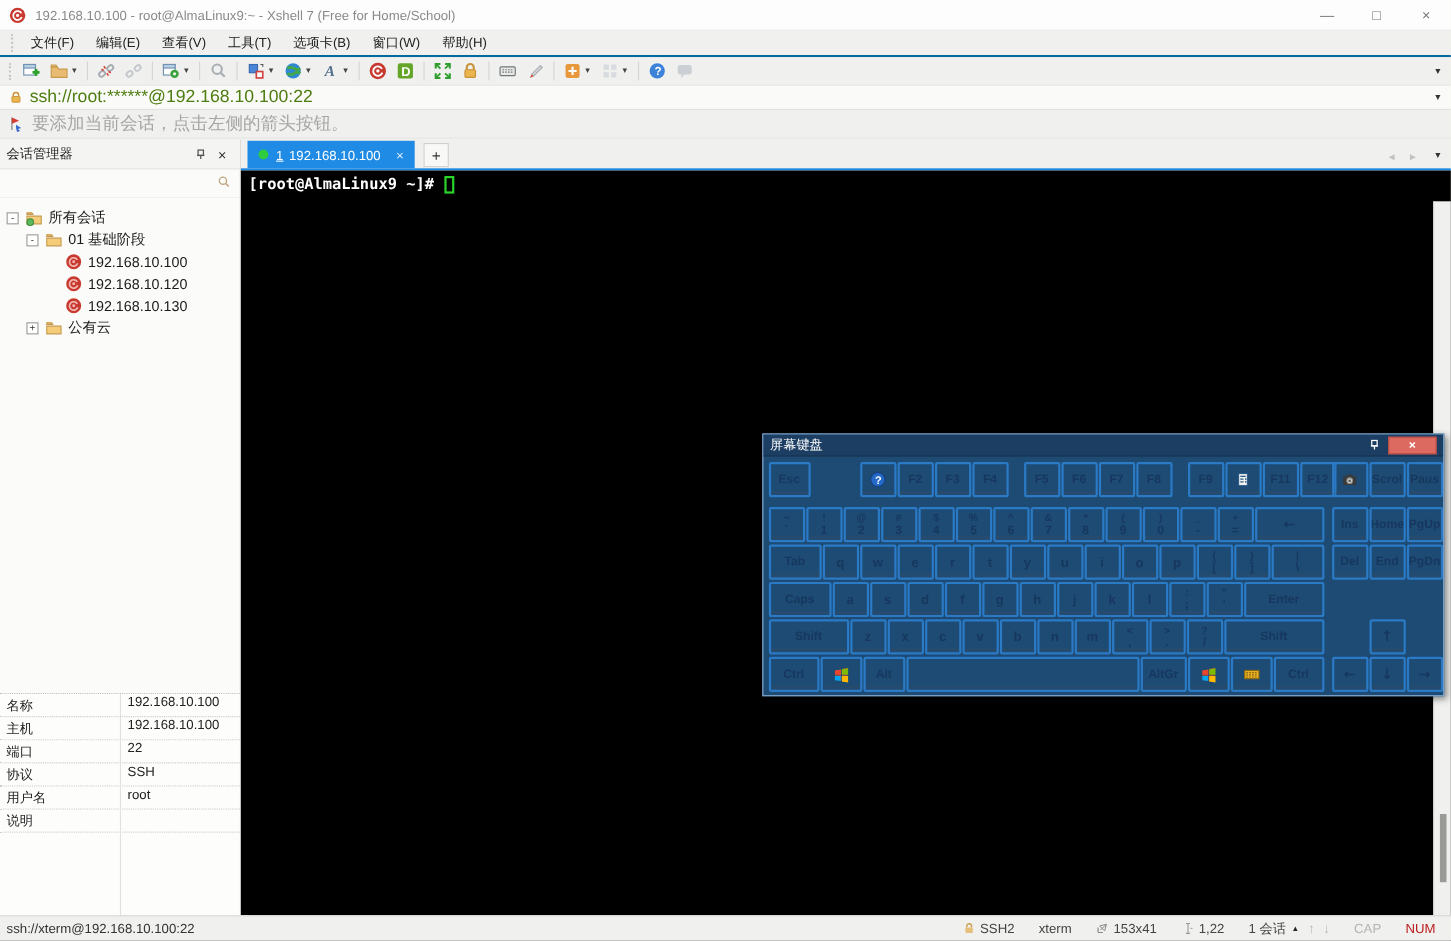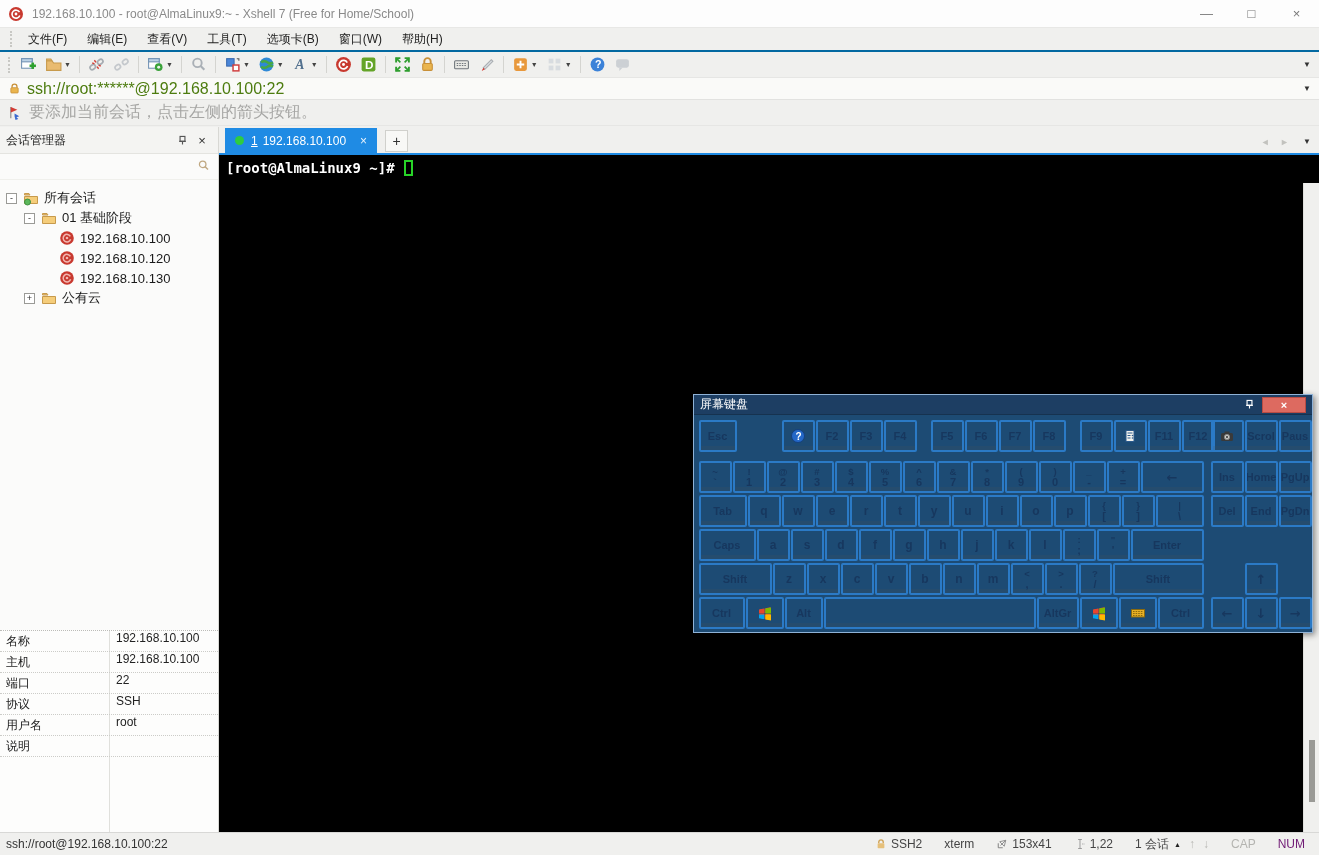--- a/index.html
+++ b/index.html
@@ -78,21 +78,21 @@
 
   .vscroll { position:absolute; top:28px; bottom:0; right:0; width:16px; background:#f0f0ee; border-left:1px solid #e0e0dc; }
   .vthumb { position:absolute; left:5px; width:6px; background:#9a9a96; }
 
   
   .statusbar { position:absolute; bottom:0; left:0; right:0; height:23px; background:#f0f0ee; border-top:1px solid #d8d8d6; display:flex; align-items:center; padding:0 6px; font-size:12px; color:#444; }
   .sb-left { flex:1; color:#333; }
   .sb-item { display:flex; align-items:center; margin-left:22px; }
   .sb-item svg { width:12px; height:12px; margin-right:4px; }
   .sb-dim { color:#b4b4b0; }
-  .sb-strong { color:#701a75; }
+  .sb-strong { color:#b91c1c; }
   .sb-caret { font-size:7px; margin-left:5px; color:#222; }
   .sb-arrow { color:#b8b8b4; font-size:12px; margin-left:8px; font-weight:bold; }
 
   
   .osk { position:absolute; left:693px; top:394px; width:620px; height:239px; border:1px solid #8fb2d6; background:#1d4b74; z-index:50; overflow:hidden; box-shadow:2px 2px 6px rgba(0,0,0,0.45); }
   .osk-title { height:20px; background:#1d3e63; display:flex; align-items:center; padding:0 6px; border-bottom:1px solid #16324f; }
   .osk-title-text { color:#fff; font-weight:normal; font-size:12px; flex:1; }
   .osk-pin { width:18px; display:flex; justify-content:center; }
   .osk-close { width:44px; height:16px; background:#dd6a60; border:1px solid #b84c44; color:#fff; font-size:11px; font-weight:bold; display:flex; align-items:center; justify-content:center; margin-left:4px; }
   .osk-body { padding:5px 4px 2px 4px; }
@@ -846,21 +846,21 @@
             </div>
             <div class="key arrowkey">
               <span>→</span>
             </div>
           </div>
         </div>
       </div>
   </div>
 
   <div class="statusbar">
-    <span class="sb-left">ssh://root@192.168.10.100:22</span>
+    <span class="sb-left">ssh://xterm@192.168.10.100:22</span>
     <span class="sb-item">
         <span id="sb-lock-slot"><svg viewBox="0 0 16 16" style="width: 12px; height: 12px; margin-right: 4px; vertical-align: -2px;">
             <path d="M5 7V5.5a3 3 0 0 1 6 0V7" fill="none" stroke="#cfa254" stroke-width="1.8"></path>
             <rect x="3.5" y="7" width="9" height="6.5" rx="1" fill="#e6c07a"></rect>
           </svg></span>
         <span>SSH2</span>
       </span>
     <span class="sb-item">xterm</span>
     <span class="sb-item">
         <span id="sb-size-slot"><svg viewBox="0 0 16 16" style="width: 12px; height: 12px; margin-right: 4px; vertical-align: -2px;">

